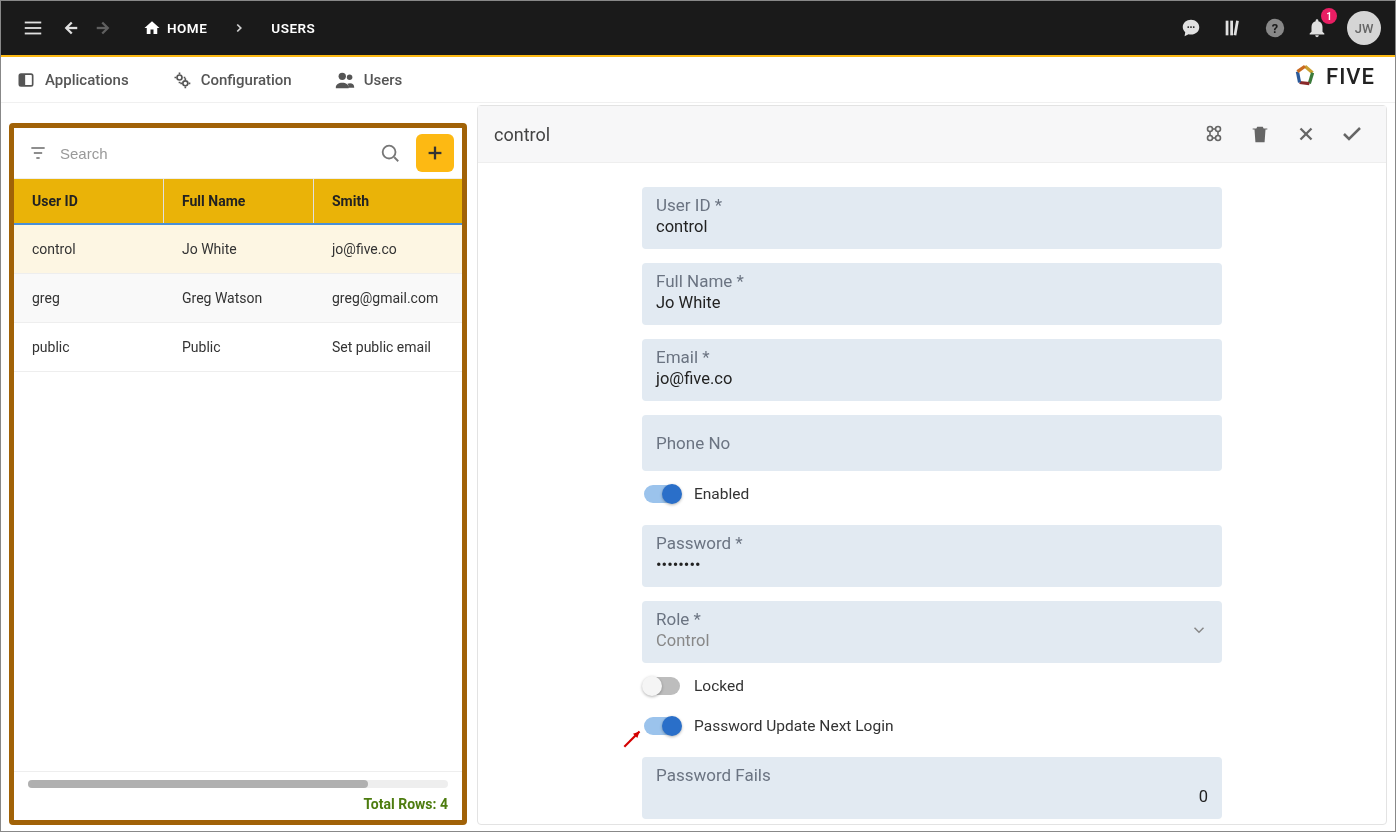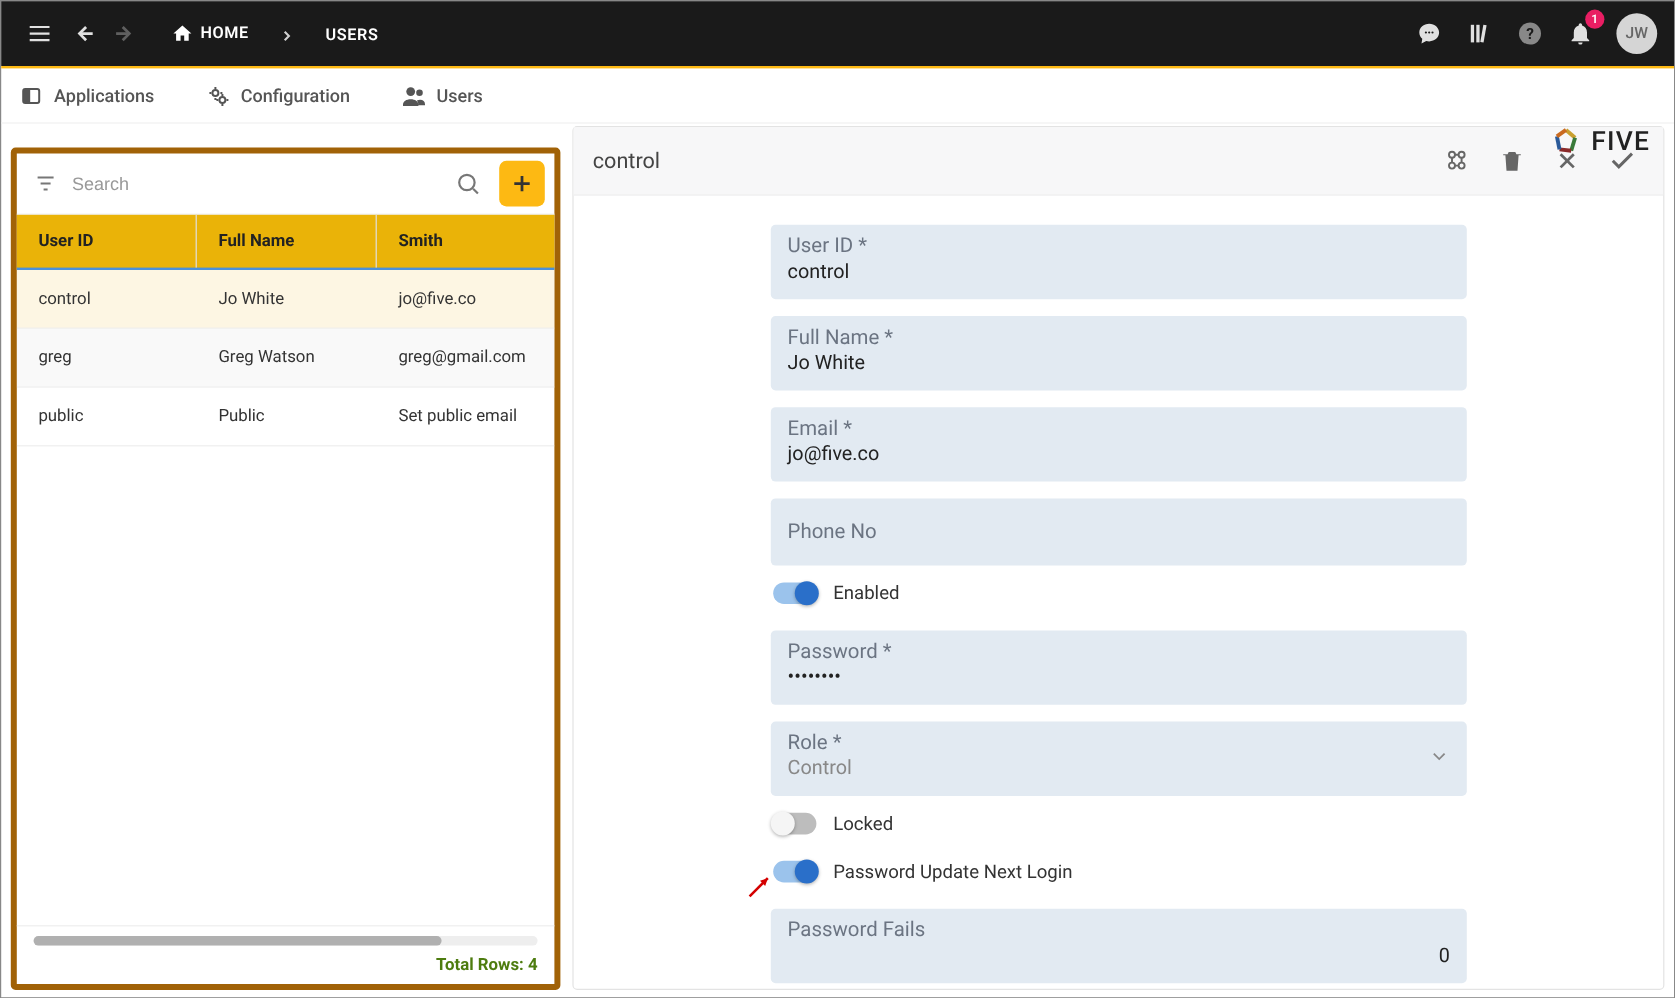--- a/index.html
+++ b/index.html
@@ -4,37 +4,37 @@
 <style>
 * { box-sizing: border-box; margin: 0; padding: 0; }
 body { font-family: -apple-system, BlinkMacSystemFont, "Segoe UI", Roboto, Arial, sans-serif; background: #fff; color: #222; overflow: hidden; }
 .app { border: 1px solid #888; width: 1396px; height: 832px; display: flex; flex-direction: column; }
 
 
 .topbar { background: #1a1a1a; height: 54px; display: flex; align-items: center; padding: 0 14px; color: #fff; }
 .icon-btn { width: 36px; height: 36px; display: flex; align-items: center; justify-content: center; cursor: pointer; color: #e0e0e0; }
 .icon-btn svg { width: 22px; height: 22px; }
 .icon-btn.disabled { opacity: 0.35; cursor: default; }
-.breadcrumb { display: flex; align-items: flex-end; gap: 20px; margin-left: 20px; }
+.breadcrumb { display: flex; align-items: center; gap: 20px; margin-left: 20px; }
 .bc-home { display: flex; align-items: center; gap: 6px; font-weight: 600; font-size: 13.5px; letter-spacing: 0.5px; }
 .bc-sep { width: 24px; display: flex; align-items:center; justify-content:center; opacity:0.8; }
 .bc-item { font-weight:600; font-size:13.5px; letter-spacing:0.5px; }
 .topbar-spacer { flex: 1; }
 .top-icons { display:flex; align-items:center; gap: 6px; }
 .notif-wrap { position: relative; }
 .notif-badge { position:absolute; top:-2px; right:-2px; background:#e91e63; color:#fff; font-size:10px; border-radius:50%; width:16px; height:16px; display:flex; align-items:center; justify-content:center; font-weight:600; }
 .avatar { width:34px; height:34px; border-radius:50%; background:#d5d5d5; color:#666; font-size:13px; font-weight:500; display:flex; align-items:center; justify-content:center; margin-left:6px; }
 
 .accent-line { height: 2px; background: #fdb913; }
 
 
 .tabrow { height: 46px; display:flex; align-items:center; padding: 0 14px; border-bottom: 1px solid #f0f0f0; position: relative; }
 .tabrow .tab { display:flex; align-items:center; gap:8px; margin-right: 42px; font-size:15px; font-weight:500; color:#555; cursor:pointer; }
 .tabrow .tab .ticon { width:22px; height:22px; display:flex; align-items:center; justify-content:center; color:#555; }
-.brand { position:absolute; right:20px; top:6px; display:flex; align-items:center; gap:8px;margin-top:42px; }
+.brand { position:absolute; right:20px; top:6px; display:flex; align-items:center; gap:8px; }
 .brand-text { font-size:22px; font-weight:500; letter-spacing:1px; color:#222; }
 
 
 .main { flex:1; display:flex; gap:10px; padding:0 8px 0 8px; overflow:hidden; }
 
 
 .listpanel { width: 458px; display:flex; flex-direction:column; background:#fff; border:5px solid #a16207; border-radius:4px; margin-top:20px; margin-bottom:6px; }
 .list-toolbar { display:flex; align-items:center; padding: 6px 8px; border-bottom:1px solid #eee; gap:6px; }
 .filter-btn { width:32px; height:32px; display:flex; align-items:center; justify-content:center; color:#777; cursor:pointer; }
 .search-input { flex:1; border:none; outline:none; font-size:15px; color:#555; background:transparent; }

